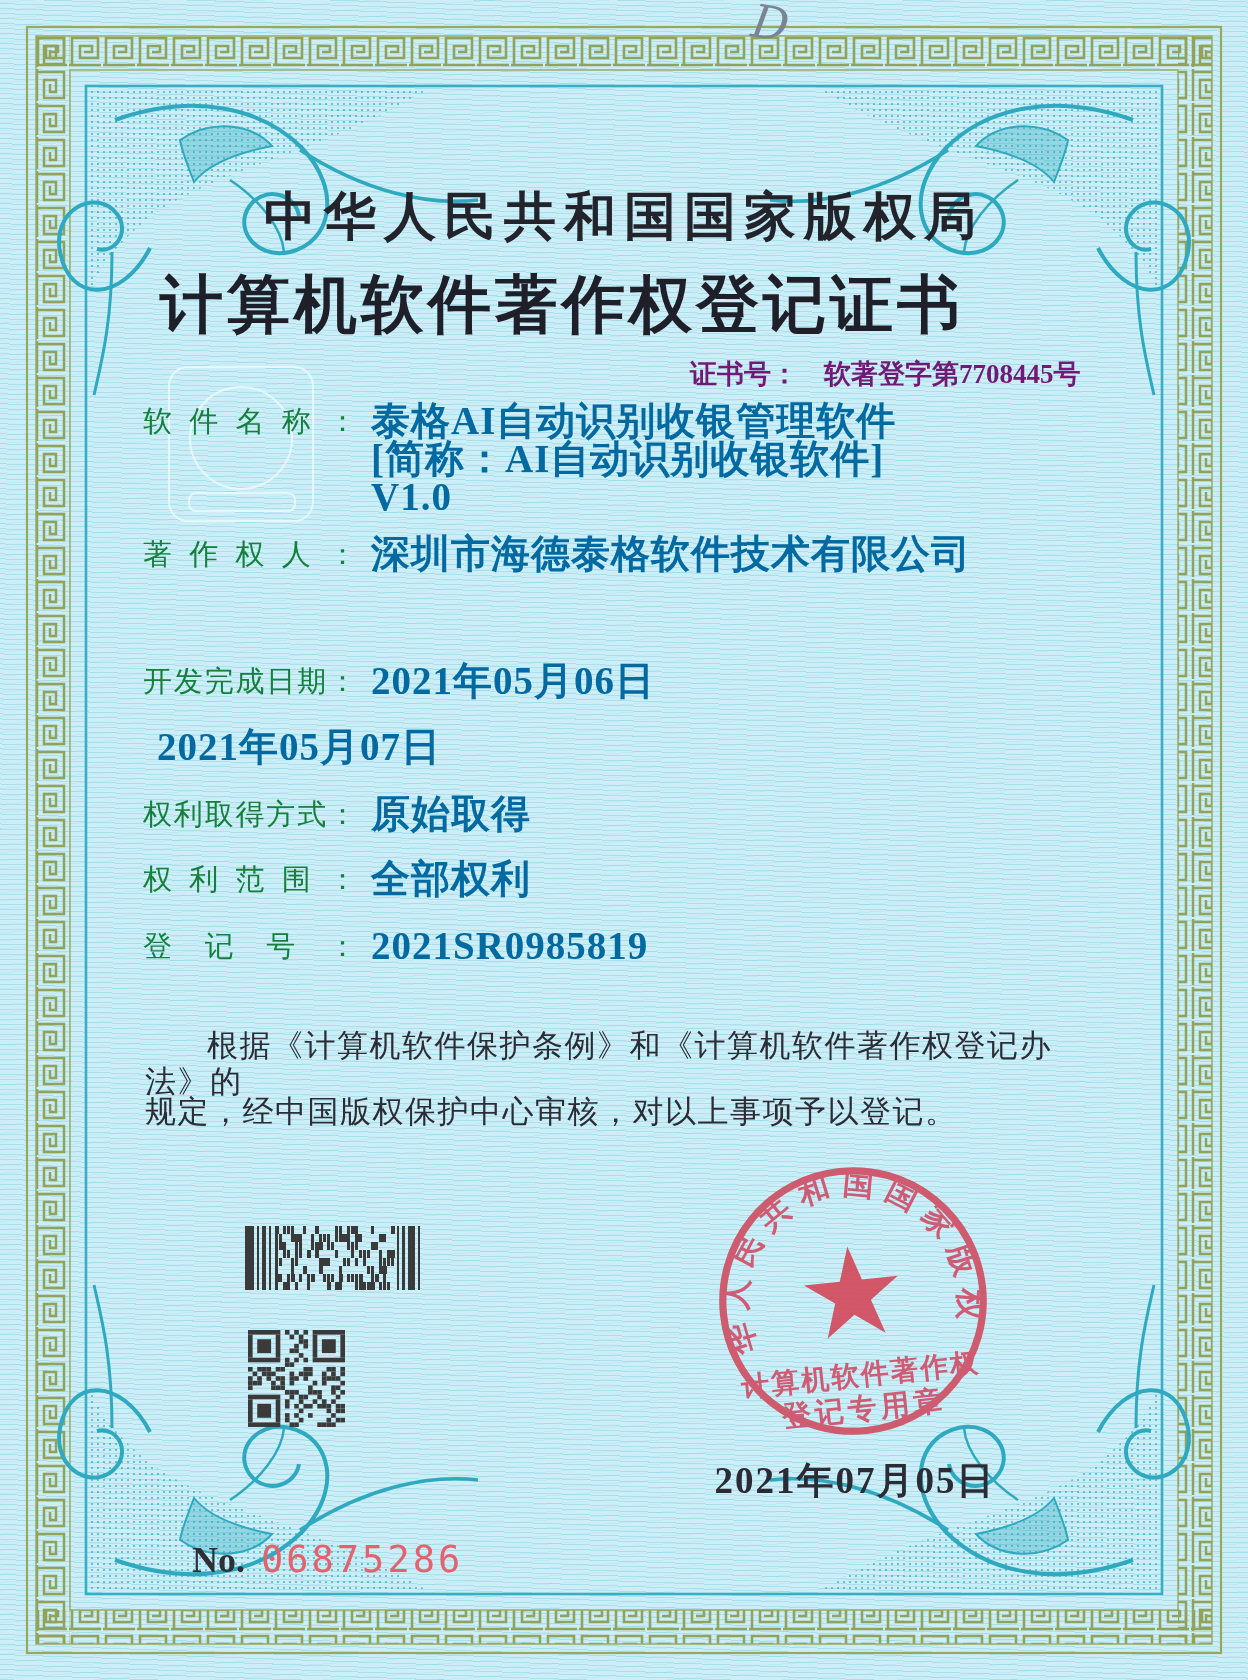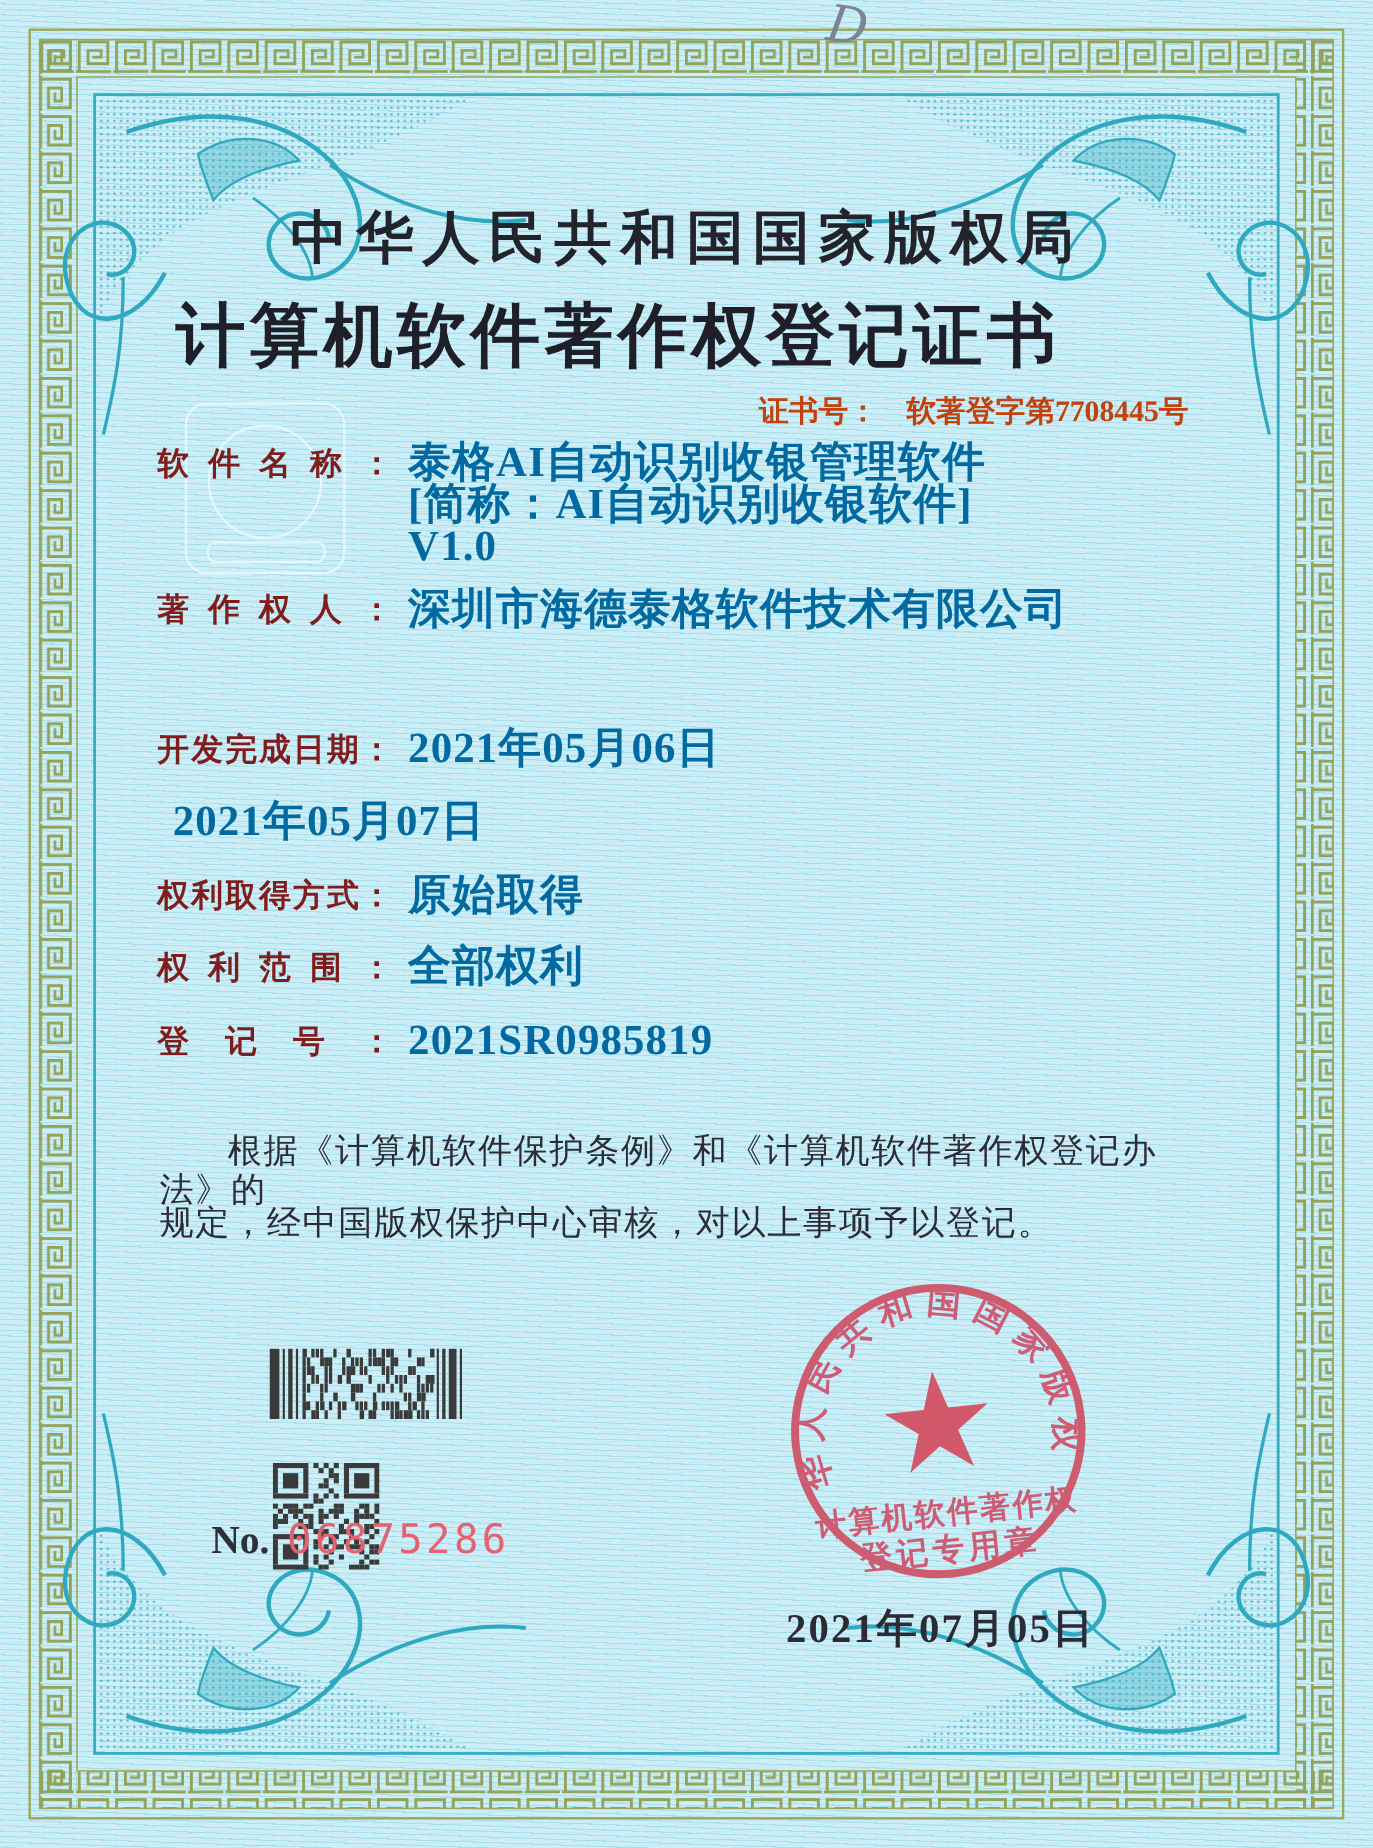--- a/index.html
+++ b/index.html
@@ -13,31 +13,31 @@
   }
   .abs{position:absolute;}
   
   .pencil{left:752px;top:-4px;font-size:46px;font-style:italic;color:#7b8492;
     transform:rotate(9deg);font-family:"DejaVu Serif","Liberation Serif",serif;}
   
   .authority{left:0;top:182px;width:1248px;text-align:center;font-size:52px;font-weight:700;
     letter-spacing:8px;color:#23232c;}
   .cert-title{left:0;top:262px;width:1124px;text-align:center;font-size:63px;font-weight:700;
     letter-spacing:4px;color:#1f1f29;}
-  .certno{left:690px;top:356px;width:440px;display:flex;gap:26px;font-size:27px;font-weight:700;color:#c2410c;}
+  .certno{left:690px;top:356px;width:440px;display:flex;gap:26px;font-size:27px;font-weight:700;color:#701a75;}
   
   .frow{left:143px;display:flex;align-items:flex-start;}
-  .flabel{width:214px;font-size:29px;font-weight:700;color:#7f1d1d;
+  .flabel{width:214px;font-size:29px;font-weight:400;color:#15803d;
     text-align:justify;text-align-last:justify;flex:none;}
   .fval{margin-left:14px;font-size:39px;font-weight:700;color:#0369a1;line-height:38px;letter-spacing:1px;}
   
   .stmt{left:145px;width:968px;font-size:31px;font-weight:400;color:#2c2c36;letter-spacing:1.5px;line-height:36px;}
   .indent{text-indent:2em;}
   
-  .serial{left:192px;top:1378px;display:flex;align-items:baseline;gap:16px;}
+  .serial{left:192px;top:1538px;display:flex;align-items:baseline;gap:16px;}
   .serial .pre{font-size:36px;font-weight:700;color:#2e3038;}
   .serial .num{font-size:37px;color:#e4616e;letter-spacing:3px;
     font-family:"DejaVu Sans Mono","Liberation Mono",monospace;}
   
   .issue-date{left:655px;top:1456px;width:400px;text-align:center;font-size:37px;font-weight:700;
     letter-spacing:2px;color:#2b2b35;}
   
   .emboss{left:168px;top:366px;width:142px;height:152px;border-radius:20px;
     border:2px solid rgba(240,253,255,.95);opacity:.8;}
   .emboss .circ{position:absolute;left:19px;top:18px;width:100px;height:100px;border-radius:50%;

